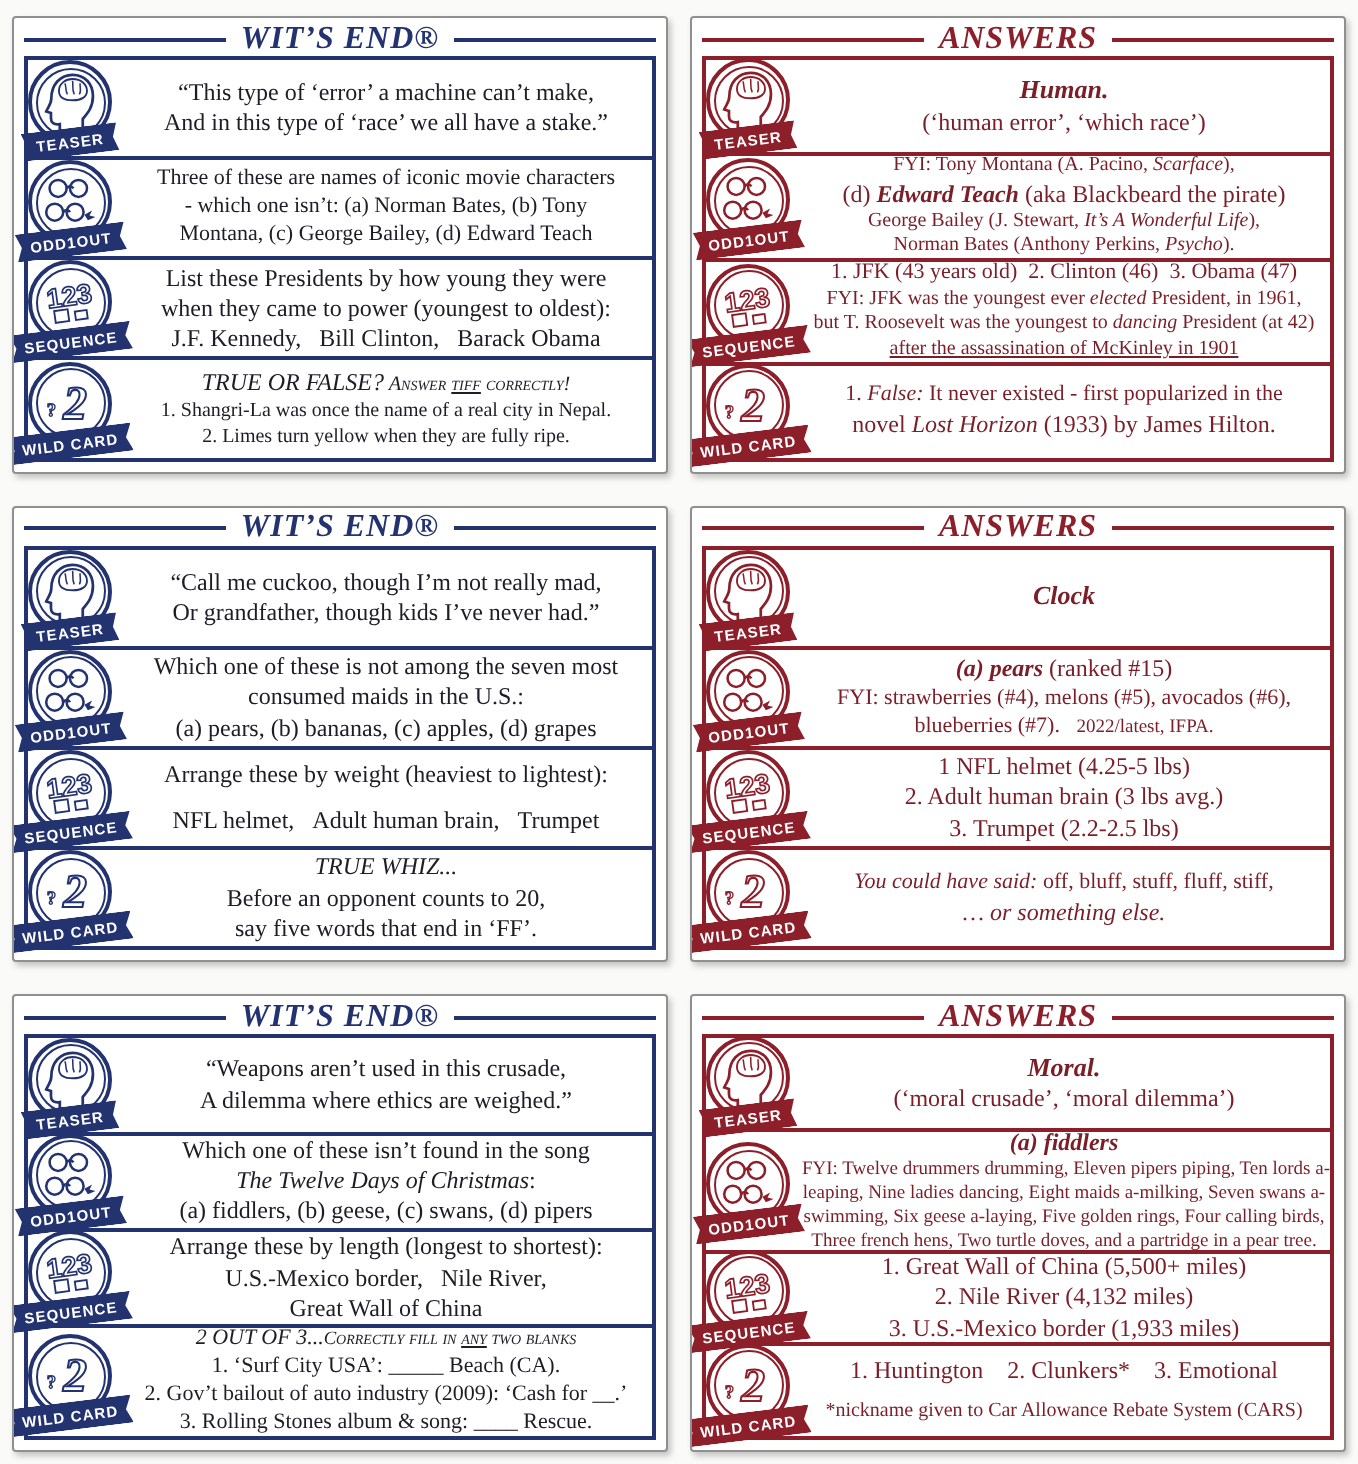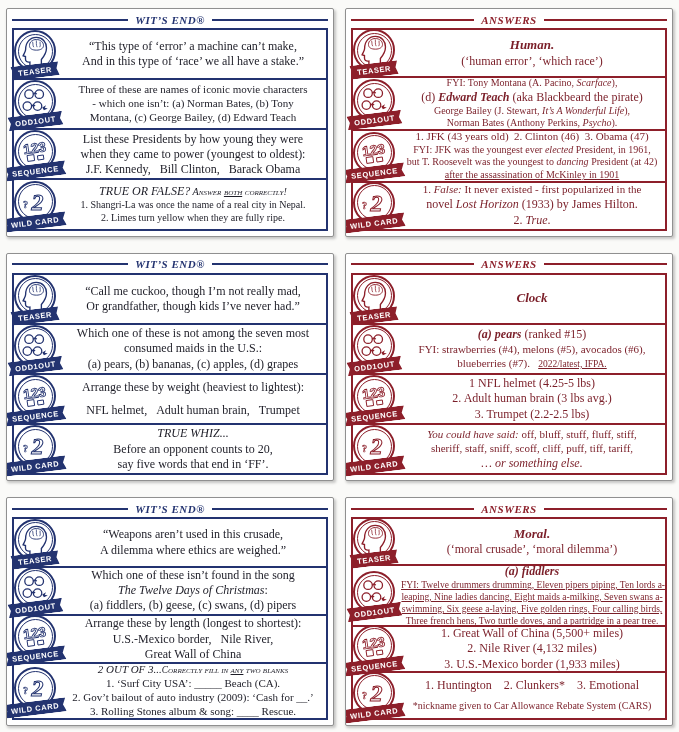--- a/index.html
+++ b/index.html
@@ -16,21 +16,21 @@
   .card{
     background:#fff;border:1px solid #909090;border-radius:2px;
     box-shadow:1.5px 2px 3px rgba(0,0,0,.22);
     padding:2px 5px 5px 5px;
     display:flex;flex-direction:column;box-sizing:border-box;overflow:hidden;
   }
   .q{--c:#233370;--t:#1d1d27;}
   .a{--c:#8d1f2a;--t:#7a1e28;}
   .card-title{display:flex;align-items:center;gap:7px;color:var(--c);height:17px;flex:0 0 auto;}
   .card-title .rule{flex:1;border-top:2px solid var(--c);height:0;}
-  .title-text{font-style:italic;font-weight:bold;font-size:11px;letter-spacing:.5px;white-space:nowrap;}
+  .title-text{font-style:italic;font-weight:bold;font-size:16px;letter-spacing:.5px;white-space:nowrap;}
   .card-box{flex:1;border:2px solid var(--c);display:flex;flex-direction:column;min-height:0;}
   .row{flex:1 1 auto;display:flex;align-items:center;padding:1px 2px 1px 0;min-height:0;}
   .row + .row{border-top:2px solid var(--c);}
   .badge-col{flex:0 0 54px;width:54px;display:flex;flex-direction:column;align-items:center;margin-left:-6px;position:relative;z-index:2;}
   .badge{
     width:38px;height:38px;border:2px solid var(--c);border-radius:50%;
     background:#fff;position:relative;color:var(--c);flex:0 0 auto;
   }
   .badge::after{content:'';position:absolute;inset:1.5px;border:1.2px solid var(--c);border-radius:50%;}
   .badge svg{position:absolute;inset:2px;width:34px;height:34px;}
@@ -38,21 +38,21 @@
     margin-top:-8px;z-index:3;transform:rotate(-7deg);
     background:var(--c);color:#fff;
     font:bold 7.5px "Liberation Sans", sans-serif;letter-spacing:.6px;
     padding:2.5px 7px;white-space:nowrap;
     clip-path:polygon(0 0,100% 0,95% 50%,100% 100%,0 100%,5% 50%);
   }
   .row-text{flex:1;min-width:0;text-align:center;color:var(--t);font-size:12px;line-height:1.27;}
   .ln{display:block;white-space:nowrap;}
   .s11{font-size:11px;}
   .s10{font-size:10px;}
-  .s9{font-size:9.5px;text-decoration:underline;}
+  .s9{font-size:9.5px;}
   .big{font-size:13px;}
   .sc{font-variant:small-caps;font-size:.85em;}
   .mt{margin-top:7px;}
   .defs{position:absolute;width:0;height:0;overflow:hidden;}
 </style>
 </head>
 <body>
 
 <svg class="defs" aria-hidden="true">
   <defs>
@@ -142,21 +142,21 @@
       <div class="row">
         <div class="badge-col">
           <span class="badge">
               <svg viewBox="0 0 40 40">
                 <use href="#sym-wildcard"></use>
               </svg>
             </span>
           <span class="ribbon">WILD CARD</span>
         </div>
         <div class="row-text">
-            <span class="ln"><i>TRUE OR FALSE?</i><i class="sc"> Answer <u>both</u> correctly!</i></span>
+            <span class="ln"><i>TRUE OR FALSE?</i><i class="sc"> Answer <u>tiff</u> correctly!</i></span>
             <span class="ln s10">1. Shangri-La was once the name of a real city in Nepal.</span>
             <span class="ln s10">2. Limes turn yellow when they are fully ripe.</span>
           </div>
       </div>
     </div>
   </section>
 
   <section class="card a">
     <header class="card-title">
       <span class="rule"></span>
@@ -215,21 +215,20 @@
           <span class="badge">
               <svg viewBox="0 0 40 40">
                 <use href="#sym-wildcard"></use>
               </svg>
             </span>
           <span class="ribbon">WILD CARD</span>
         </div>
         <div class="row-text">
             <span class="ln s11">1. <i>False:</i> It never existed - first popularized in the</span>
             <span class="ln">novel <i>Lost Horizon</i> (1933) by James Hilton.</span>
-            <span class="ln">2. <i>True</i>.</span>
           </div>
       </div>
     </div>
   </section>
 
   <section class="card q">
     <header class="card-title">
       <span class="rule"></span>
       <span class="title-text">WIT’S END®</span>
       <span class="rule"></span>
@@ -350,21 +349,20 @@
         <div class="badge-col">
           <span class="badge">
               <svg viewBox="0 0 40 40">
                 <use href="#sym-wildcard"></use>
               </svg>
             </span>
           <span class="ribbon">WILD CARD</span>
         </div>
         <div class="row-text">
             <span class="ln s11"><i>You could have said:</i> off, bluff, stuff, fluff, stiff,</span>
-            <span class="ln s11">sheriff, staff, sniff, scoff, cliff, puff, tiff, tariff,</span>
             <span class="ln"><i>… or something else.</i></span>
           </div>
       </div>
     </div>
   </section>
 
   <section class="card q">
     <header class="card-title">
       <span class="rule"></span>
       <span class="title-text">WIT’S END®</span>

